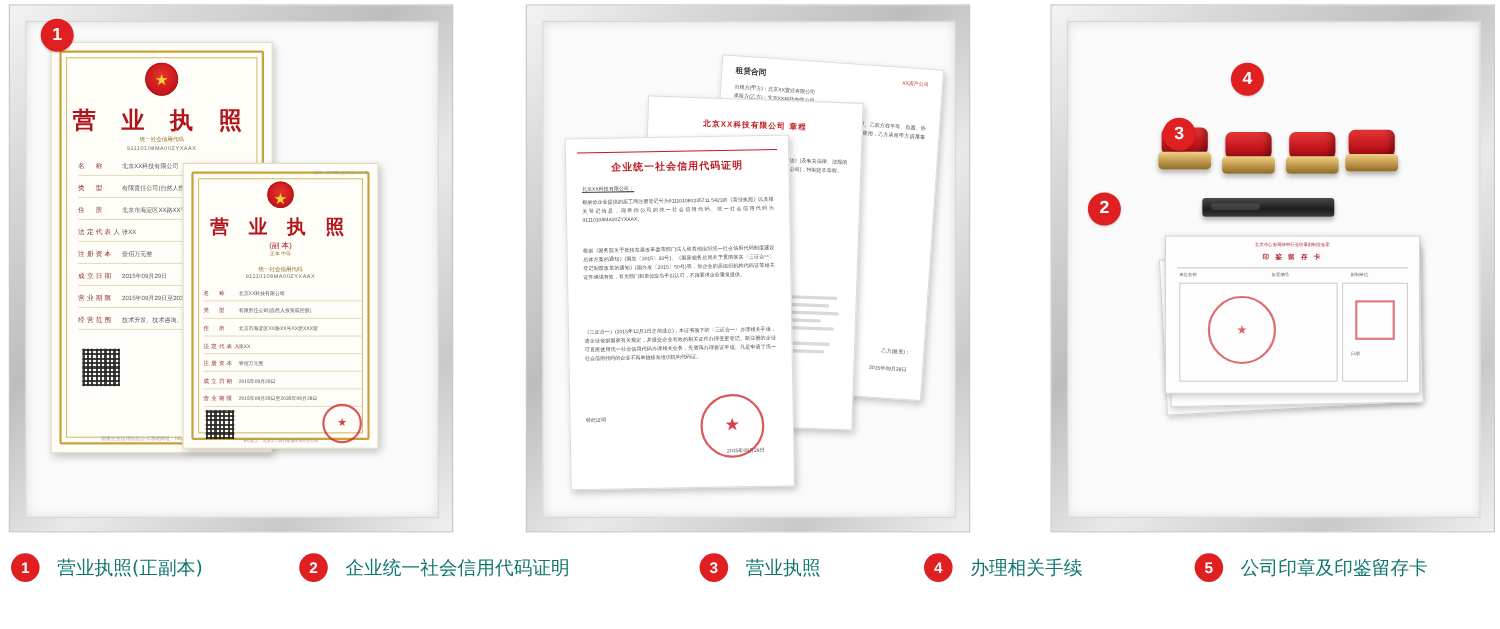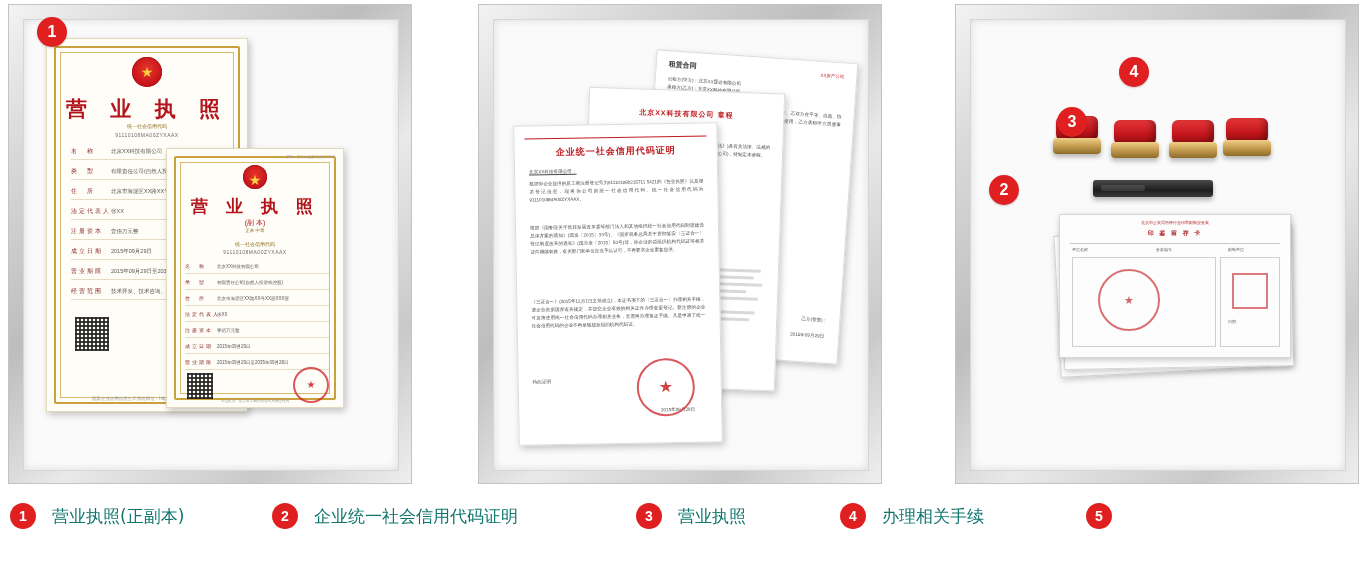--- a/index.html
+++ b/index.html
@@ -570,16 +570,17 @@
     <div class="cap c3">
       <div class="badge-s">3</div>
       <div class="cap-text">营业执照</div>
     </div>
     <div class="cap c4">
       <div class="badge-s">4</div>
       <div class="cap-text">办理相关手续</div>
     </div>
     <div class="cap c5">
       <div class="badge-s">5</div>
+      <div class="cap-text">公司印章及印鉴留存卡</div>
     </div>
   </div>
 
 </div>
 
 </body></html>

